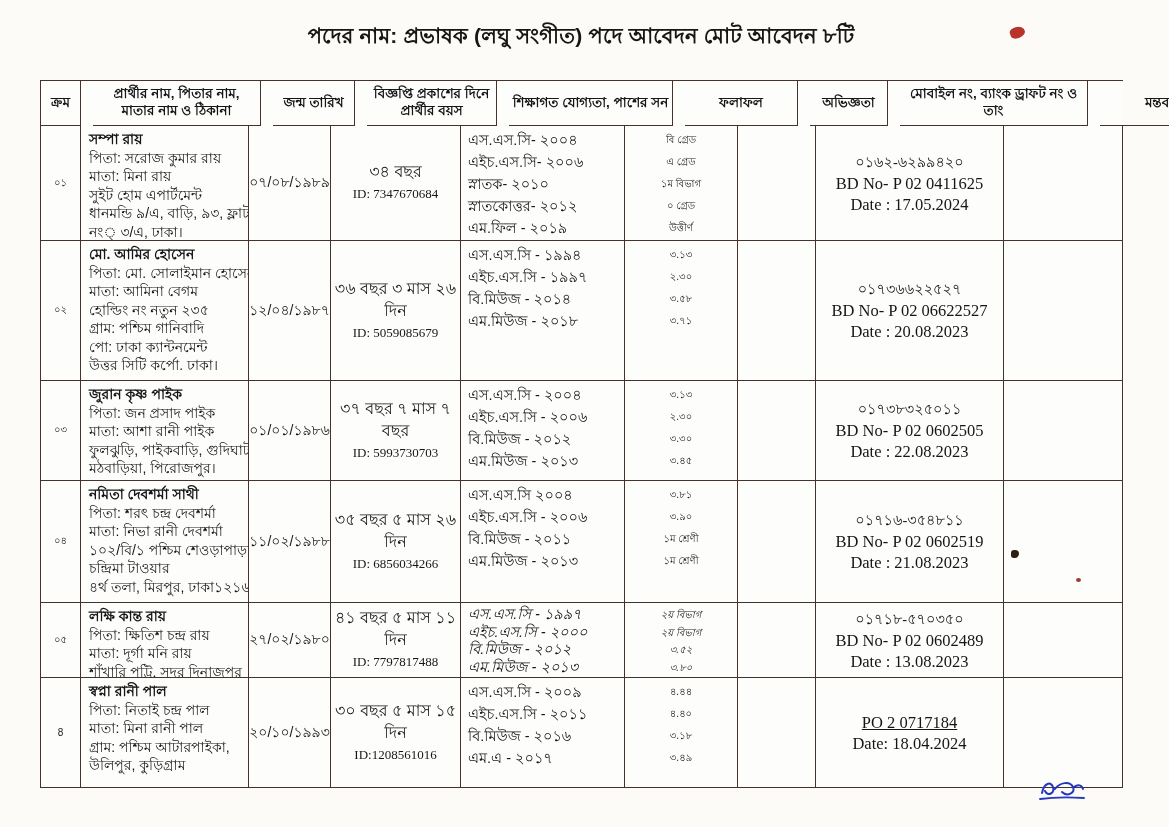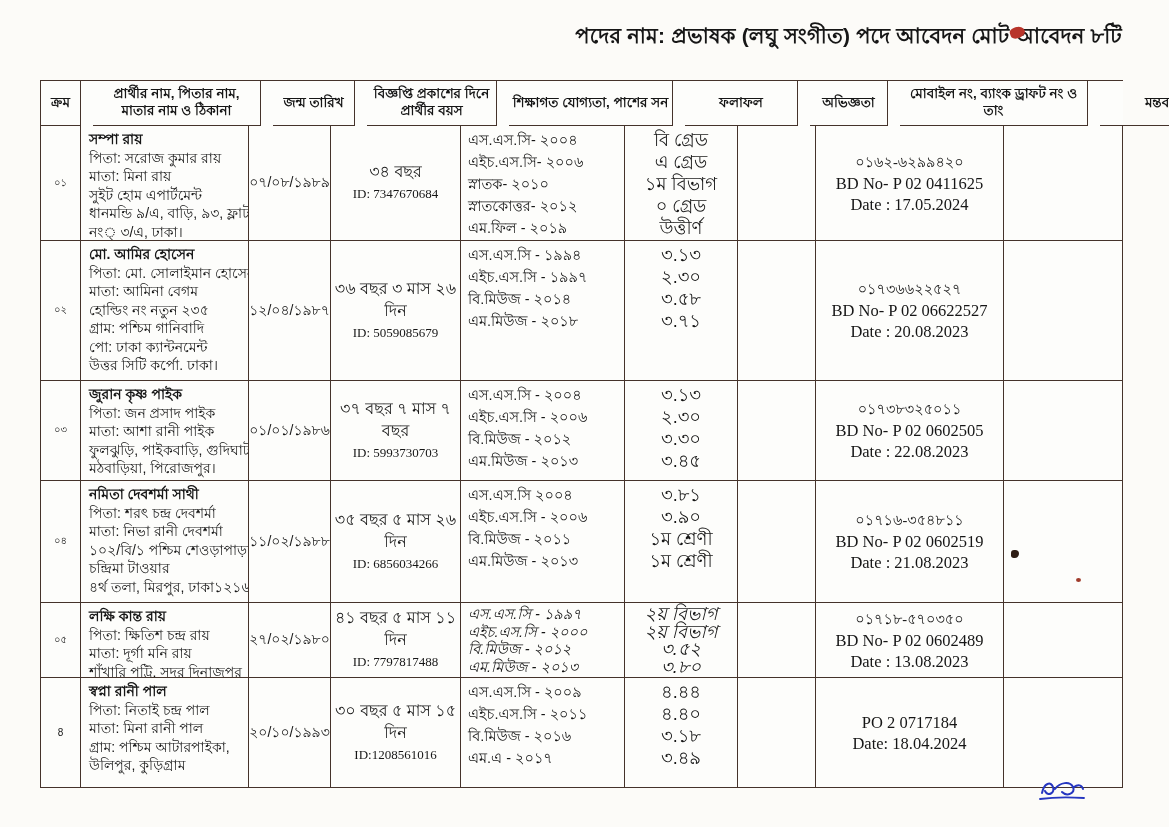--- a/index.html
+++ b/index.html
@@ -7,21 +7,21 @@
     --cols:40px 168px 82px 130px 164px 113px 78px 188px 119px;
   }
   html,body{margin:0;padding:0;}
   body{
     width:1169px;height:827px;position:relative;overflow:hidden;
     background:#fcfbf8;color:#161616;
     font-family:"Liberation Sans","DejaVu Sans",sans-serif;
   }
   .title{
     position:absolute;left:40px;top:20px;width:1082px;
-    text-align:right;font-size:21px;font-weight:bold;letter-spacing:.2px;
+    text-align:center;font-size:21px;font-weight:bold;letter-spacing:.2px;
   }
   .table{
     position:absolute;left:40px;top:80px;width:1082px;
     border-top:1.6px solid var(--bc);border-left:1.6px solid var(--bc);
     background:#fdfdfb;
   }
   .trow{display:grid;grid-template-columns:var(--cols);}
   .trow>.cell{
     border-right:1.6px solid var(--bc);border-bottom:1.6px solid var(--bc);
     box-sizing:border-box;overflow:hidden;
@@ -39,26 +39,26 @@
   }
   .c-serial{font-size:10px;}
   .c-dob{font-size:14px;}
   .c-name{padding:4px 8px;font-size:14px;}
   .c-name .ln{line-height:18.5px;white-space:nowrap;}
   .c-name .ln:first-child{font-weight:bold;}
   .c-age .ln{font-size:16px;line-height:22px;}
   .c-age .ln + .ln{font-family:"Liberation Serif",serif;font-size:13px;}
   .c-edu{padding:3px 4px 0 7px;font-size:14.5px;}
   .c-edu .ln{line-height:22px;white-space:nowrap;}
-  .c-result{padding:3px 2px 0 2px;font-size:18px;text-align:center;}
+  .c-result{padding:3px 2px 0 2px;font-size:10px;text-align:center;}
   .c-result .ln{line-height:22px;}
   .r5 .c-edu .ln,.r5 .c-result .ln{line-height:17.5px;font-style:italic;}
   .c-mobile .ln{font-family:"Liberation Serif",serif;font-size:16.5px;line-height:21px;}
   .c-mobile .ln:first-child{font-size:14.5px;}
-  .r6 .c-mobile .ln:first-child{font-size:16.5px;}
+  .r6 .c-mobile .ln:first-child{font-size:16.5px;text-decoration:underline;}
   .speck{position:absolute;border-radius:50%;}
   #redspeck{left:1010px;top:27px;width:15px;height:11px;background:#b8342a;transform:rotate(-18deg);border-radius:40% 60% 55% 45%;}
   #darkspeck{left:1011px;top:550px;width:8px;height:8px;background:#2e1d14;border-radius:45% 55% 60% 40%;}
   #tinyspeck{left:1076px;top:578px;width:5px;height:4px;background:#a03b2b;}
   #bluemark{position:absolute;left:1036px;top:778px;}
 </style>
 </head>
 <body>
 
 <div class="title">পদের নাম: প্রভাষক (লঘু সংগীত) পদে আবেদন  মোট আবেদন ৮টি</div>

